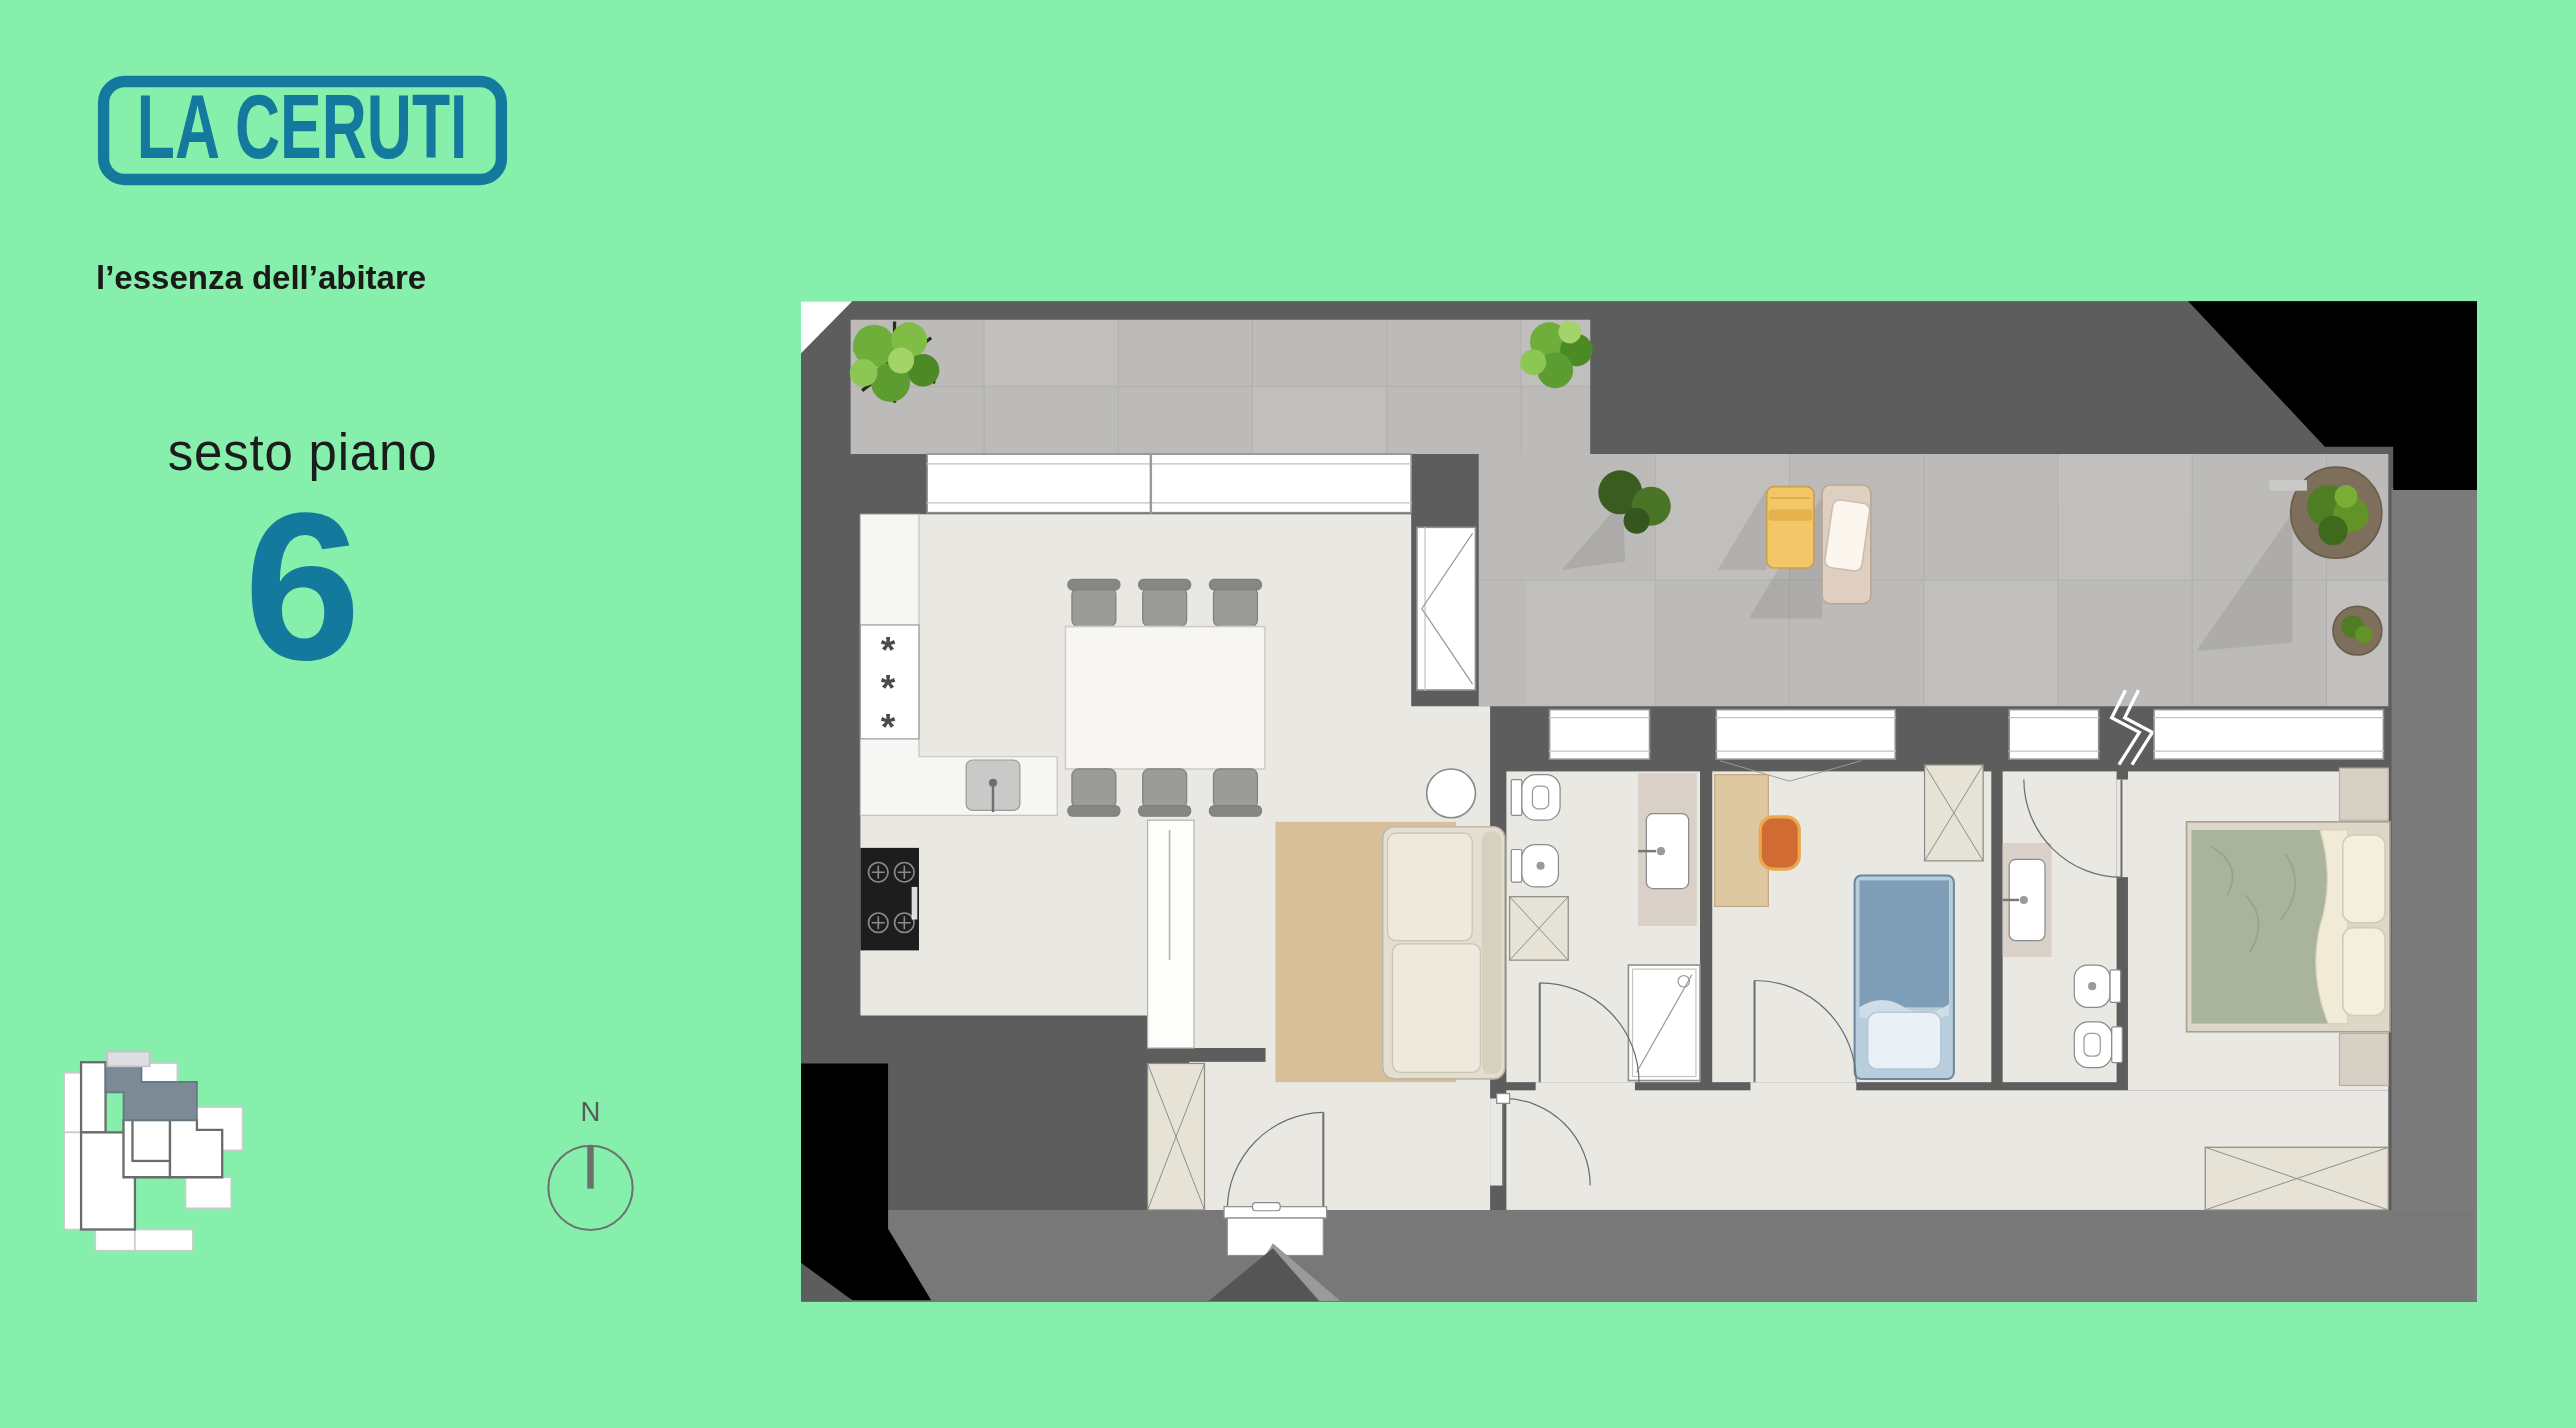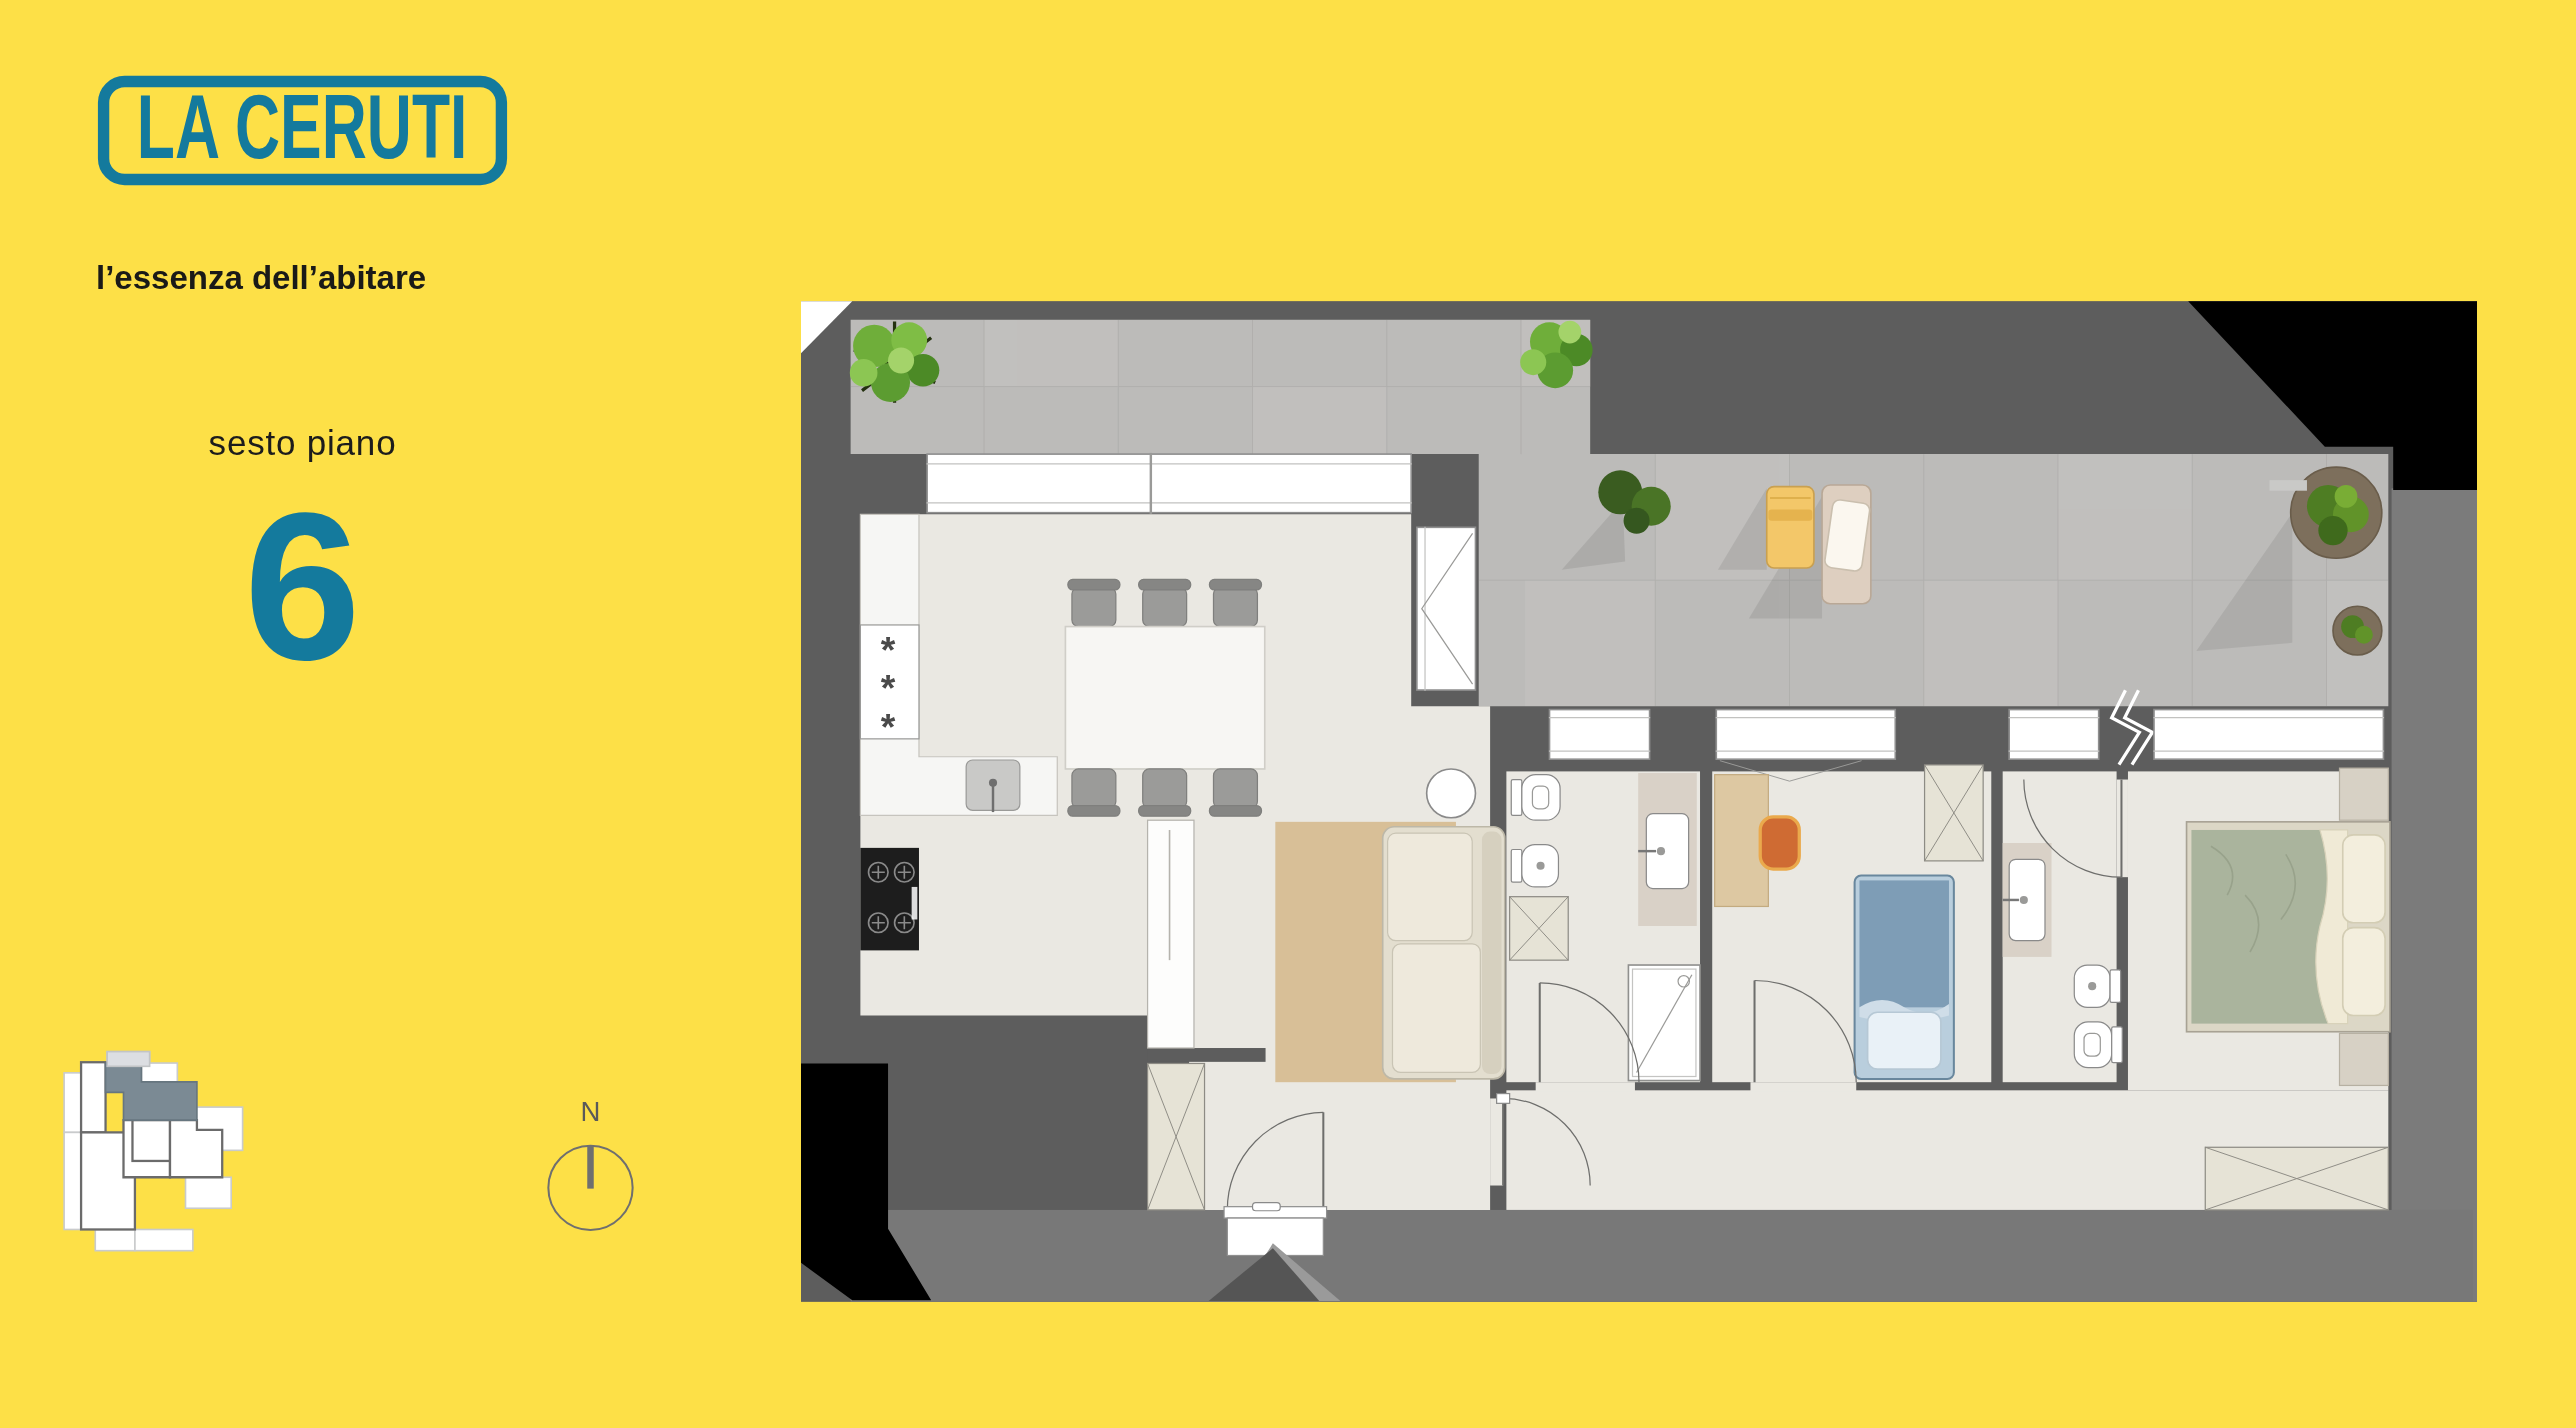--- a/index.html
+++ b/index.html
@@ -1,23 +1,23 @@
 <!DOCTYPE html>
 <html style="font-size:13px"><head>
 <meta charset="utf-8">
 <style>
   html,body{margin:0;padding:0;background:#fff;}
-  .page{position:relative;width:2576px;height:1429px;background:#fde047;overflow:hidden;
+  .page{position:relative;width:2576px;height:1429px;background:#86efac;overflow:hidden;
         font-family:"Liberation Sans",sans-serif;}
   
   .logo-svg{position:absolute;left:96px;top:75px;width:413px;height:111px;}
   .tagline{position:absolute;left:96px;top:259px;width:413px;text-align:left;
            font-size:33px;font-weight:700;color:#1a1a18;letter-spacing:0px;}
   .floor-label{position:absolute;left:96px;top:423px;width:413px;text-align:center;
-           font-size:35px;font-weight:400;color:#1c1c1c;letter-spacing:0.8px;}
+           font-size:51px;font-weight:400;color:#1c1c1c;letter-spacing:0.8px;}
   .floor-number{position:absolute;left:96px;top:482px;width:413px;text-align:center;
            font-size:210px;line-height:1;font-weight:700;color:#147a9d;}
   .keyplan-svg{position:absolute;left:63px;top:1050px;width:183px;height:217px;}
   .compass-svg{position:absolute;left:537px;top:1082px;width:107px;height:163px;}
   .compass-n{font-size:34px;fill:#5a5a5a;font-family:"Liberation Sans",sans-serif;}
   .plan-svg{position:absolute;left:801px;top:301px;width:1676px;height:1001px;}
   svg text{user-select:none;}
 </style>
 </head>
 <body>

